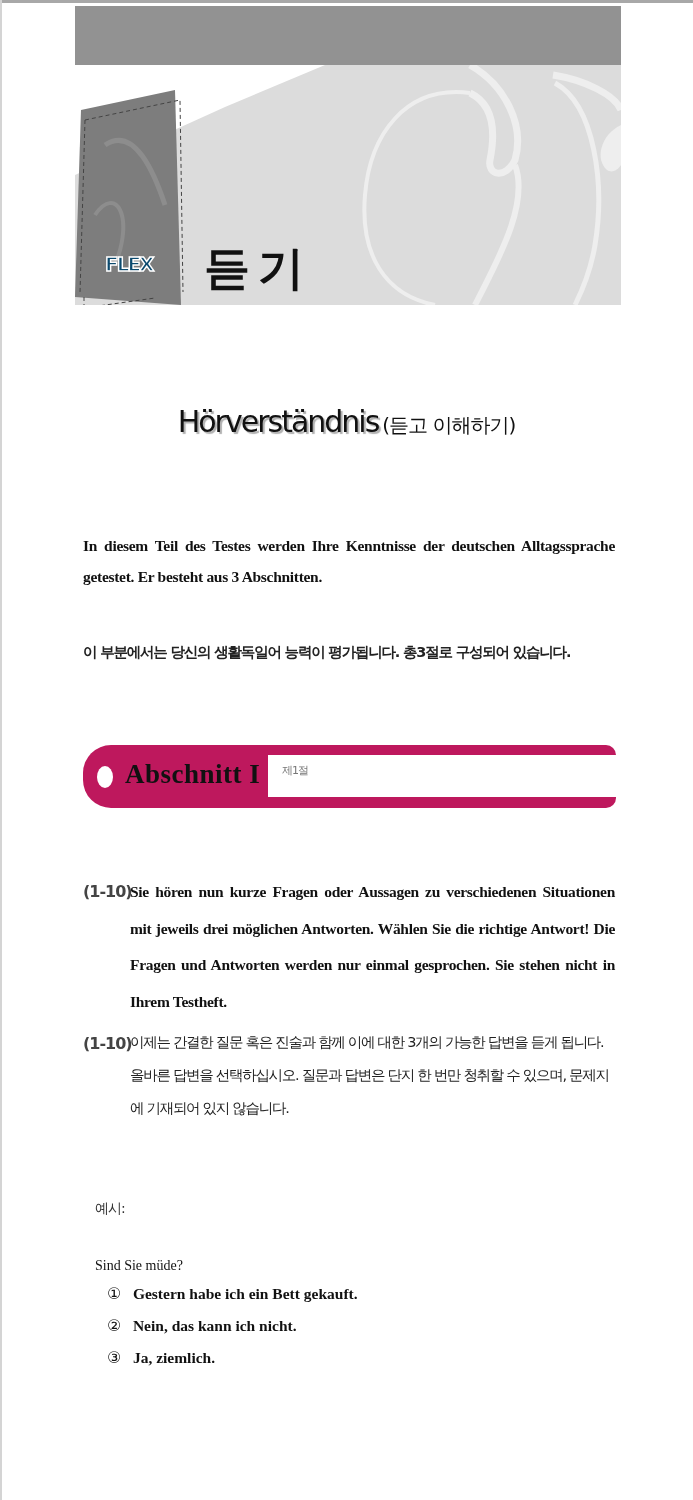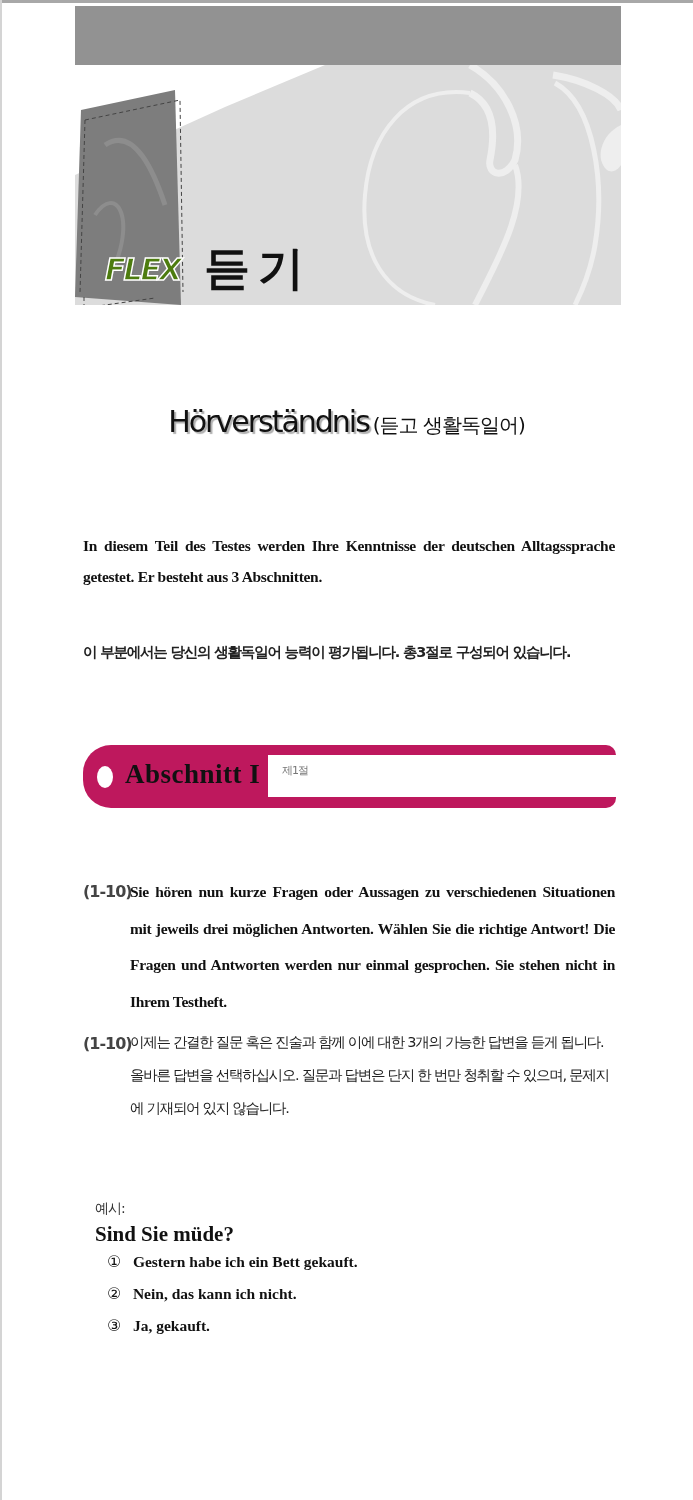--- a/index.html
+++ b/index.html
@@ -4,21 +4,21 @@
 <style>
   html, body { margin:0; padding:0; background:#ffffff; }
   body { width:693px; height:1500px; position:relative; overflow:hidden; font-family:"Liberation Serif", serif; color:#111; }
   .topline { position:absolute; left:0; top:0; width:693px; height:3px; background:#a8a8a8; }
   .leftline { position:absolute; left:0; top:0; width:2px; height:1500px; background:#d4d4d4; }
 
   .banner-top { position:absolute; left:75px; top:6px; width:546px; height:59px; background:#929292; }
   .banner { position:absolute; left:75px; top:65px; width:546px; height:240px; overflow:hidden; }
   .banner svg { position:absolute; left:0; top:0; }
 
-  .flex-logo { position:absolute; left:105px; top:252px; font-family:"DejaVu Sans", sans-serif; font-weight:bold; font-size:30px; letter-spacing:-2px; color:#4d7c0f;font-style:italic;
+  .flex-logo { position:absolute; left:105px; top:252px; font-family:"DejaVu Sans", sans-serif; font-weight:bold; font-size:20px; letter-spacing:-2px; color:#0c4a6e;
     -webkit-text-stroke:1.4px #ffffff; }
   .title-ko { position:absolute; left:204px; top:238px; font-family:"DejaVu Sans", sans-serif; font-weight:bold; font-size:46px; letter-spacing:8px; color:#111; }
 
   .main-title { position:absolute; left:0; width:693px; top:404px; text-align:center; white-space:nowrap; }
   .main-title .de { font-family:"DejaVu Sans", sans-serif; font-size:30px; letter-spacing:-2px; color:#111; text-shadow:2px 2px 1px #b0b0b0; }
   .main-title .ko { font-family:"DejaVu Sans", sans-serif; font-size:20px; letter-spacing:-1px; color:#111; }
 
   .intro-de { position:absolute; left:83px; top:530px; width:532px; font-size:15.5px; font-weight:bold; line-height:31px; text-align:justify; text-align-last:left; letter-spacing:-0.3px; }
   .intro-ko { position:absolute; left:83px; top:643px; width:560px; font-family:"DejaVu Sans", sans-serif; font-size:14.5px; letter-spacing:-1.2px; color:#222; white-space:nowrap;font-weight:bold; }
 
@@ -32,21 +32,21 @@
   .instr .num { position:absolute; left:0; top:0; font-family:"DejaVu Sans", sans-serif; font-weight:bold; font-size:16px; color:#444; letter-spacing:-1px; }
   .instr .body { margin-left:47px; display:block; text-indent:0; }
   .instr-de { top:874px; font-size:15.5px; font-weight:bold; line-height:36.5px; text-align:justify; letter-spacing:-0.3px; }
   .instr-de .body { text-align:justify; text-align-last:left; }
   .instr-ko { top:1026px; font-family:"DejaVu Sans", sans-serif; font-size:14.5px; line-height:33px; letter-spacing:-1.3px; color:#222; }
   .instr-ko .num { top:1px; }
 
   .example { position:absolute; left:95px; top:1194px; width:400px; }
   .ex-head { font-size:15.5px; font-weight:bold; line-height:24px; }
   .ex-head-ko { font-family:"DejaVu Sans", sans-serif; font-size:14px; line-height:28px; color:#333; letter-spacing:-1px; }
-  .ex-q { font-size:21px; font-weight:bold; line-height:24px; }
+  .ex-q { margin-top:32px; font-size:14px; font-weight:normal; line-height:24px; }
   .ex-opt { margin-left:12px; font-size:15.5px; font-weight:bold; line-height:32px; }
   .ex-opt .mark { display:inline-block; width:22px; font-family:"DejaVu Sans", sans-serif; font-weight:normal; font-size:16px; }
 </style>
 </head>
 <body>
 
 <div class="topline"></div>
 <div class="leftline"></div>
 
 <div class="banner-top"></div>
@@ -71,21 +71,21 @@
     <polyline points="10,55 5,228" fill="none" stroke="#444" stroke-width="1" stroke-dasharray="4,3"></polyline>
     <polyline points="9,232 9,243 80,233" fill="none" stroke="#444" stroke-width="1" stroke-dasharray="4,3"></polyline>
   </svg>
 </div>
 
 <div class="flex-logo">FLEX</div>
 <div class="title-ko">듣기</div>
 
 <div class="main-title">
   <span class="de">Hörverständnis</span>
-  <span class="ko">(듣고 생활독일어)</span>
+  <span class="ko">(듣고 이해하기)</span>
 </div>
 
 <div class="intro-de">In diesem Teil des Testes werden Ihre Kenntnisse der deutschen Alltagssprache getestet. Er besteht aus 3 Abschnitten.</div>
 <div class="intro-ko">이 부분에서는 당신의 생활독일어 능력이 평가됩니다. 총3절로 구성되어 있습니다.</div>
 
 <div class="section-bar">
   <div class="section-dot"></div>
   <div class="section-label">Abschnitt I</div>
   <div class="section-box">
     <div class="section-ko">제1절</div>
@@ -108,15 +108,15 @@
   <div class="ex-opt">
     <span class="mark">①</span>
     <span>Gestern habe ich ein Bett gekauft.</span>
   </div>
   <div class="ex-opt">
     <span class="mark">②</span>
     <span>Nein, das kann ich nicht.</span>
   </div>
   <div class="ex-opt">
     <span class="mark">③</span>
-    <span>Ja, gekauft.</span>
+    <span>Ja, ziemlich.</span>
   </div>
 </div>
 
 </body></html>

